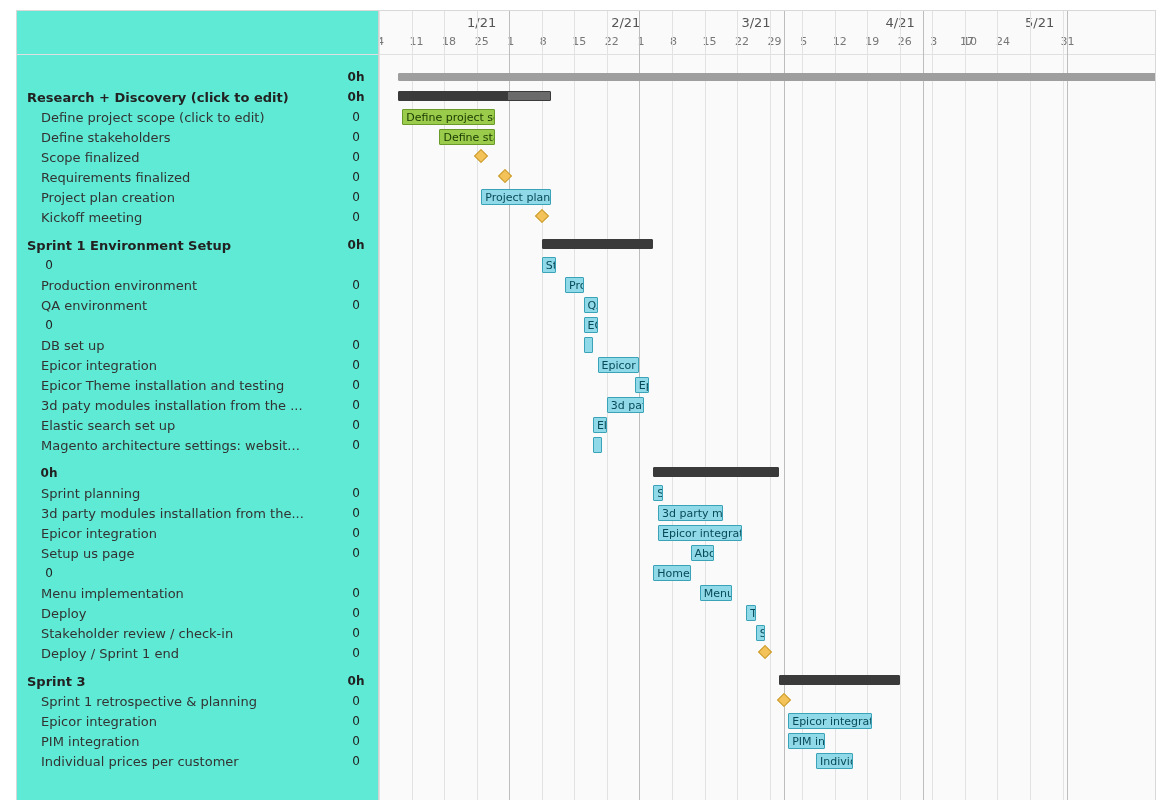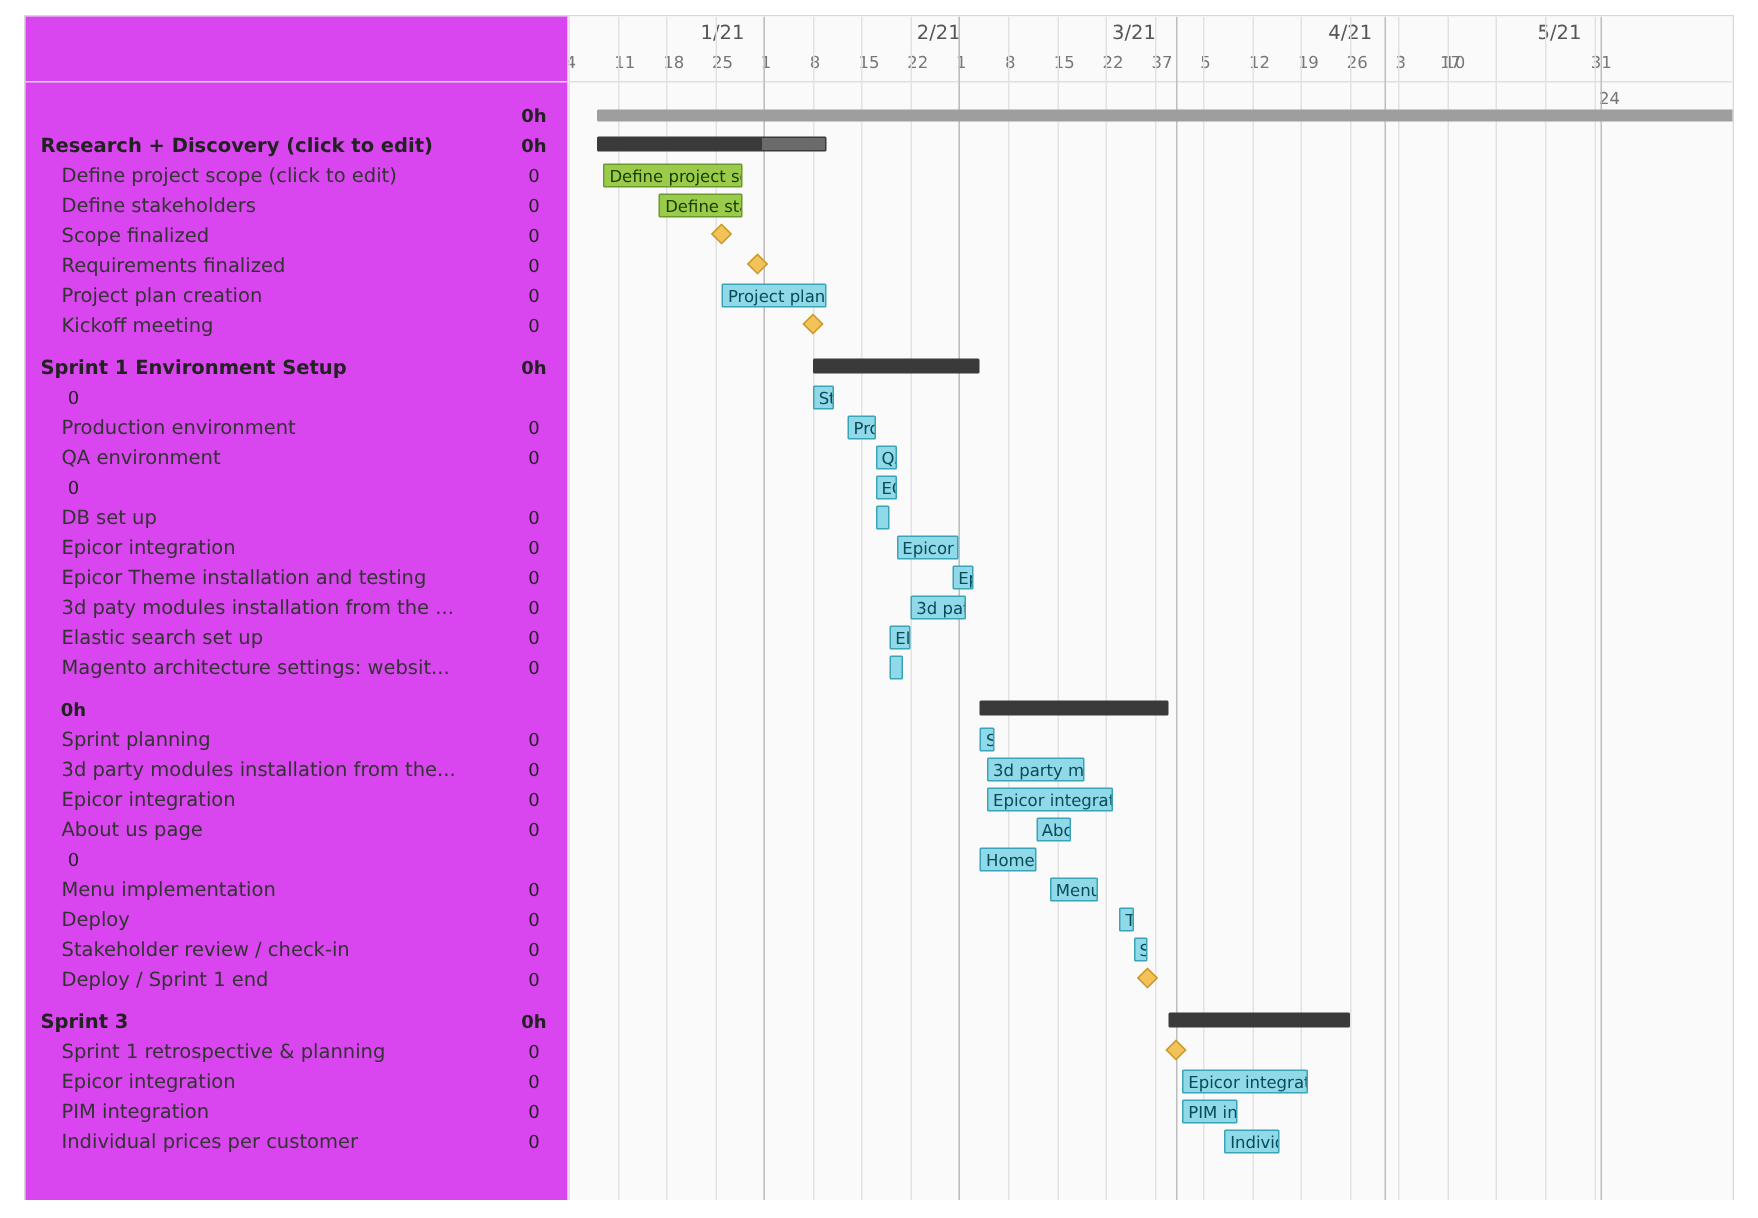--- a/index.html
+++ b/index.html
@@ -1,18 +1,18 @@
 <!DOCTYPE html>
 <html><head>
 <meta charset="utf-8">
 <style>
   * { box-sizing: border-box; margin: 0; padding: 0; }
   html, body { width: 1172px; height: 812px; font-family: "DejaVu Sans", "Segoe UI", Verdana, sans-serif; font-size: 13px; color: #333; background: #fff; overflow: hidden; }
   .gantt { position: relative; width: 1140px; height: 790px; margin: 10px auto 0; border: 1px solid #d8d8d8; border-bottom: none; display: flex; }
-  .leftpanel { width: 362px; flex: none; border-right: 1px solid #d0d0d0; background: #d946ef; position: relative; }
+  .leftpanel { width: 362px; flex: none; border-right: 1px solid #d0d0d0; background: #5eead4; position: relative; }
   .leftpanel-inner { position: absolute; top: 0; left: 0; right: 0; bottom: 0; }
   .rightpanel { flex: 1 1 auto; position: relative; overflow: hidden; background: #fafafa; }
   .rightpanel-inner { position: absolute; left: 0; top: 0; right: 0; bottom: 0; }
   .header-spacer { height: 44px; border-bottom: 1px solid #e0e0e0; }
   .row { display:flex; align-items:center; height:20px; padding-left:10px; }
   .row.group { font-weight:700; color:#222; }
   .row .label { flex:1 1 auto; white-space:nowrap; overflow:hidden; text-overflow:ellipsis; }
   .row.child .label { padding-left:14px; font-weight:400; }
   .row .hours { width:44px; text-align:center; font-size:12px; color:#222; }
   .row.group .hours { font-weight:700; }
@@ -130,21 +130,21 @@
           </div>
           <div class="row child">
             <span class="label">3d party modules installation from the...</span>
             <span class="hours">0</span>
           </div>
           <div class="row child">
             <span class="label">Epicor integration</span>
             <span class="hours">0</span>
           </div>
           <div class="row child">
-            <span class="label">About us page</span>
+            <span class="label">Setup us page</span>
             <span class="hours">0</span>
           </div>
           <div class="row child">
             <span class="hours">0</span>
           </div>
           <div class="row child">
             <span class="label">Menu implementation</span>
             <span class="hours">0</span>
           </div>
           <div class="row child">
@@ -196,29 +196,29 @@
           <div class="t-day" style="left: 63.1px;">18</div>
           <div class="t-day" style="left: 95.65px;">25</div>
           <div class="t-day" style="left: 128.2px;">1</div>
           <div class="t-day" style="left: 160.75px;">8</div>
           <div class="t-day" style="left: 193.3px;">15</div>
           <div class="t-day" style="left: 225.85px;">22</div>
           <div class="t-day" style="left: 258.4px;">1</div>
           <div class="t-day" style="left: 290.95px;">8</div>
           <div class="t-day" style="left: 323.5px;">15</div>
           <div class="t-day" style="left: 356.05px;">22</div>
-          <div class="t-day" style="left: 388.6px;">37</div>
+          <div class="t-day" style="left: 388.6px;">29</div>
           <div class="t-day" style="left: 421.15px;">5</div>
           <div class="t-day" style="left: 453.7px;">12</div>
           <div class="t-day" style="left: 486.25px;">19</div>
           <div class="t-day" style="left: 518.8px;">26</div>
           <div class="t-day" style="left: 551.35px;">3</div>
           <div class="t-day" style="left: 583.9px;">10</div>
           <div class="t-day" style="left: 581px;">17</div>
-          <div class="t-day" style="left: 687px; margin-top: 24px;">24</div>
+          <div class="t-day" style="left: 617px;">24</div>
           <div class="t-day" style="left: 681.55px;">31</div>
         </div>
       <div id="gridlines" style="position: absolute; inset: 0px;">
           <div class="vline" style="left: 0px;"></div>
           <div class="vline" style="left: 32.55px;"></div>
           <div class="vline" style="left: 65.1px;"></div>
           <div class="vline" style="left: 97.65px;"></div>
           <div class="vline" style="left: 130.2px;"></div>
           <div class="vline" style="left: 162.75px;"></div>
           <div class="vline" style="left: 195.3px;"></div>

